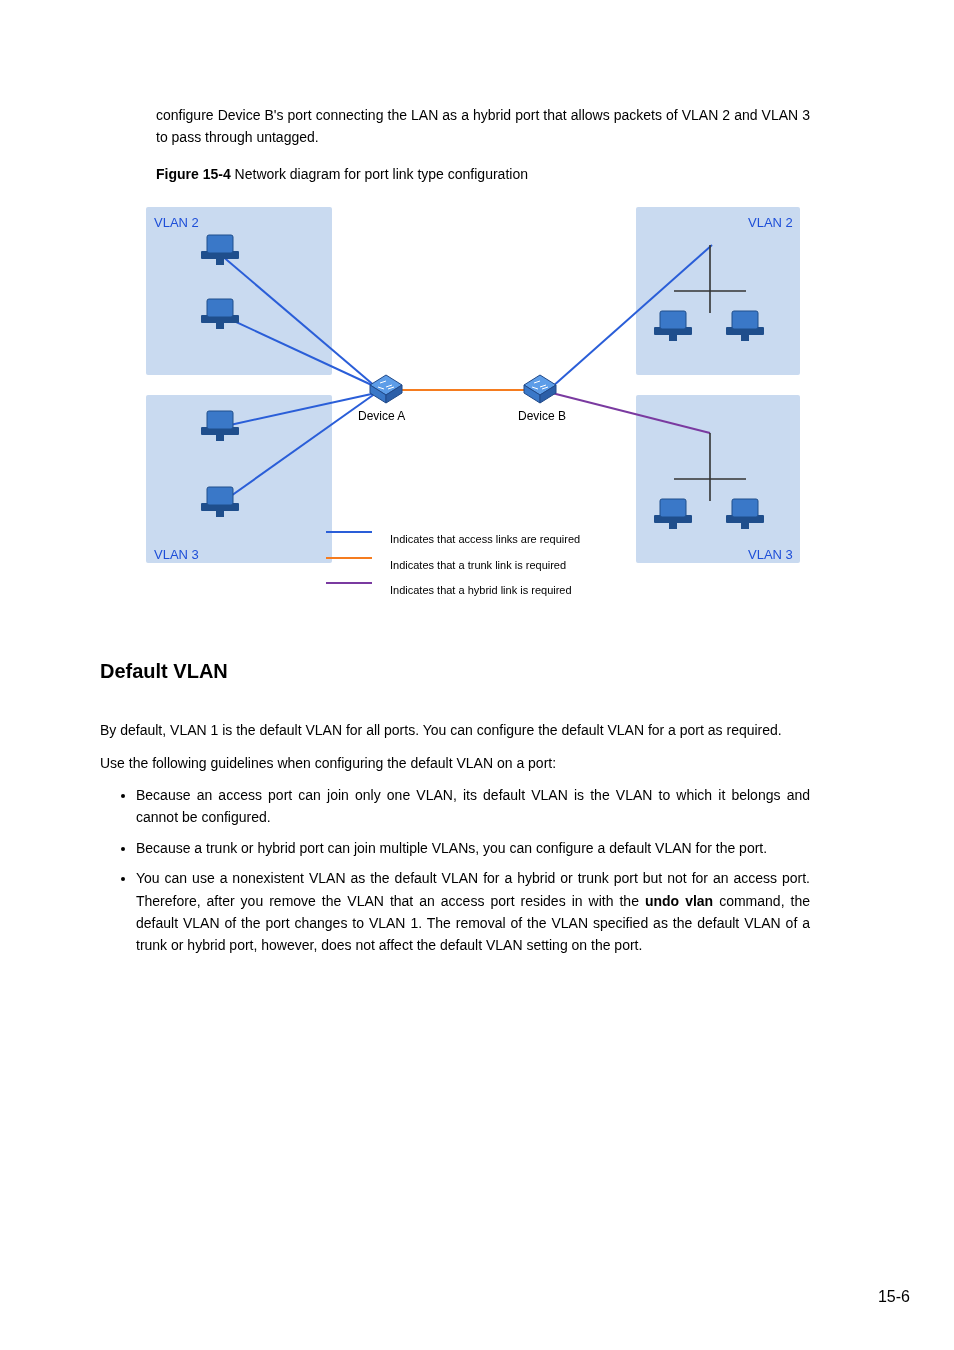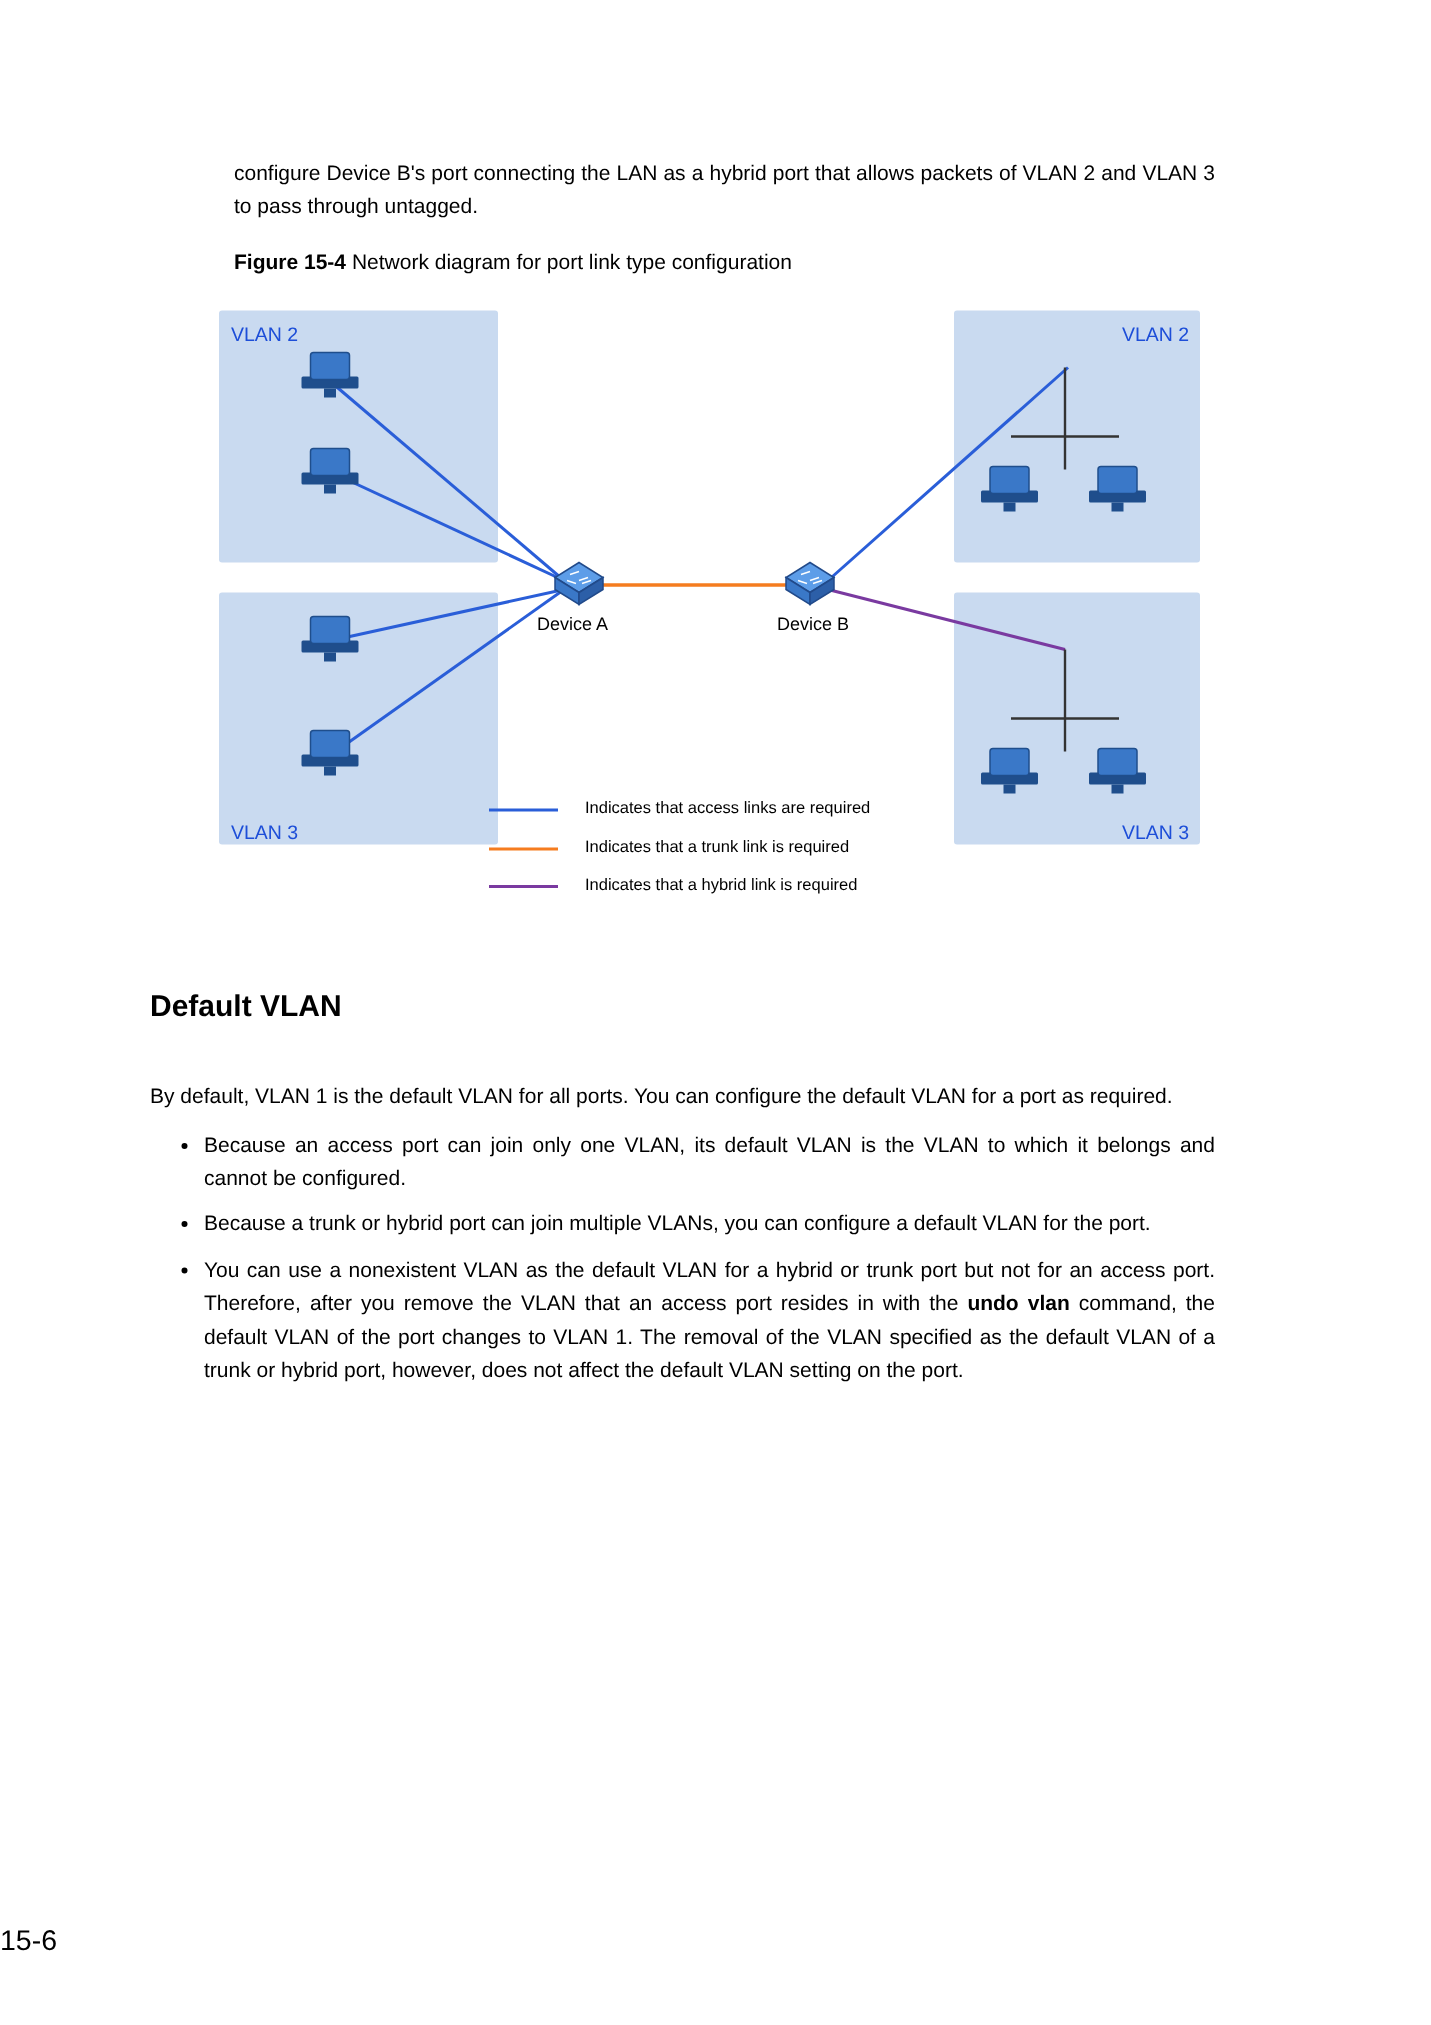--- a/index.html
+++ b/index.html
@@ -74,21 +74,20 @@
   .dev-b { left: 372px; top: 212px; }
 
   .legend {
     position: absolute;
     left: 180px;
     top: 336px;
     font-size: 11px;
   }
   .legend-row {
     display: flex;
-    align-items: center;
     margin-bottom: 8px;
   }
   .legend-swatch {
     width: 46px;
     height: 0;
     border-top-width: 2px;
     border-top-style: solid;
     margin-right: 18px;
   }
   .sw-blue { border-color: #2a5ed8; }
@@ -114,22 +113,22 @@
     margin-bottom: 8px;
     text-align: justify;
   }
   .cmd {
     font-weight: bold;
   }
   .pagenum {
     position: absolute;
     bottom: 40px;
     left: 0; right: 0;
-    text-align: left;
-    font-size: 19px;
+    text-align: right;
+    font-size: 16px;
   }
 </style>
 </head>
 <body>
 
 <div class="page">
 
   <p class="intro">configure Device B's port connecting the LAN as a hybrid port that allows packets of VLAN 2 and VLAN 3 to pass through untagged.</p>
 
   <div class="fig-label-wrap">
@@ -240,20 +239,21 @@
       <div class="legend-row">
         <span class="legend-swatch sw-purple"></span>
         <span>Indicates that a hybrid link is required</span>
       </div>
     </div>
   </div>
 
   <div class="heading">Default VLAN</div>
 
   <p class="para">By default, VLAN 1 is the default VLAN for all ports. You can configure the default VLAN for a port as required.</p>
+  <p class="para">Use the following guidelines when configuring the default VLAN on a port:</p>
 
   <ul class="bullets">
     <li>Because an access port can join only one VLAN, its default VLAN is the VLAN to which it belongs and cannot be configured.</li>
     <li>Because a trunk or hybrid port can join multiple VLANs, you can configure a default VLAN for the port.</li>
     <li>
       <span>You can use a nonexistent VLAN as the default VLAN for a hybrid or trunk port but not for an access port. Therefore, after you remove the VLAN that an access port resides in with the </span><span class="cmd">undo vlan</span><span> command, the default VLAN of the port changes to VLAN 1. The removal of the VLAN specified as the default VLAN of a trunk or hybrid port, however, does not affect the default VLAN setting on the port.</span>
     </li>
   </ul>
 
   <div class="pagenum">15-6</div>

